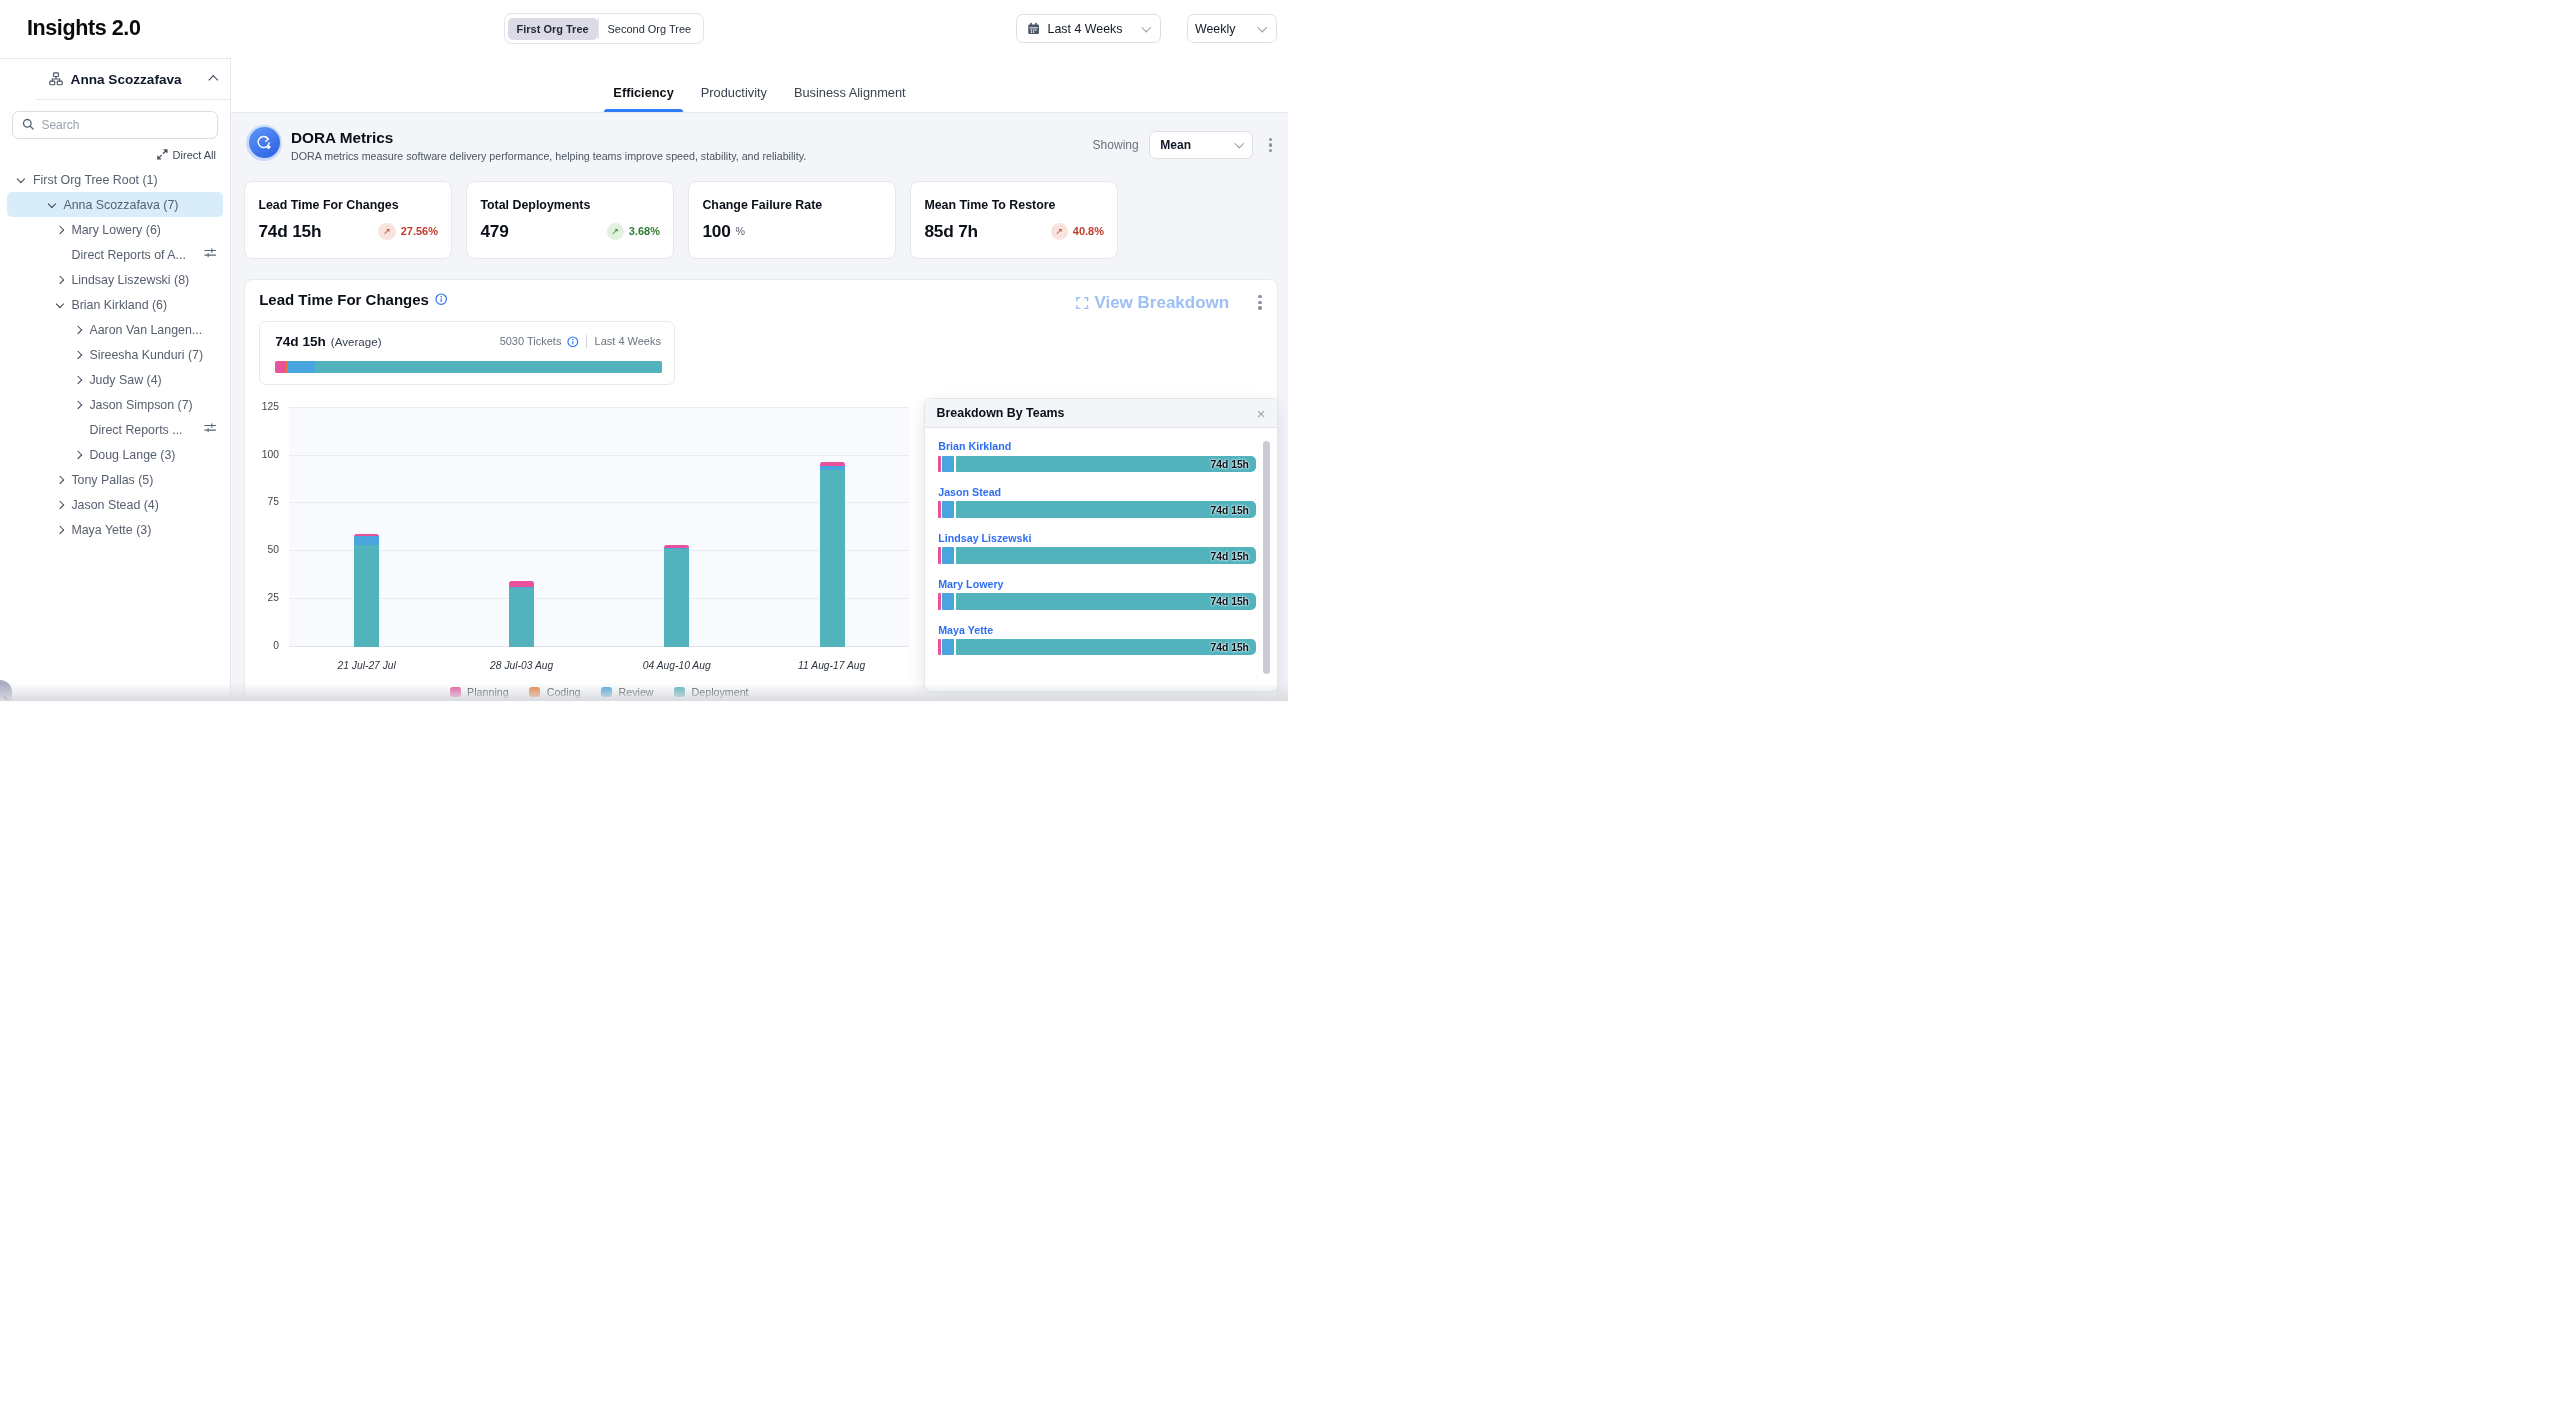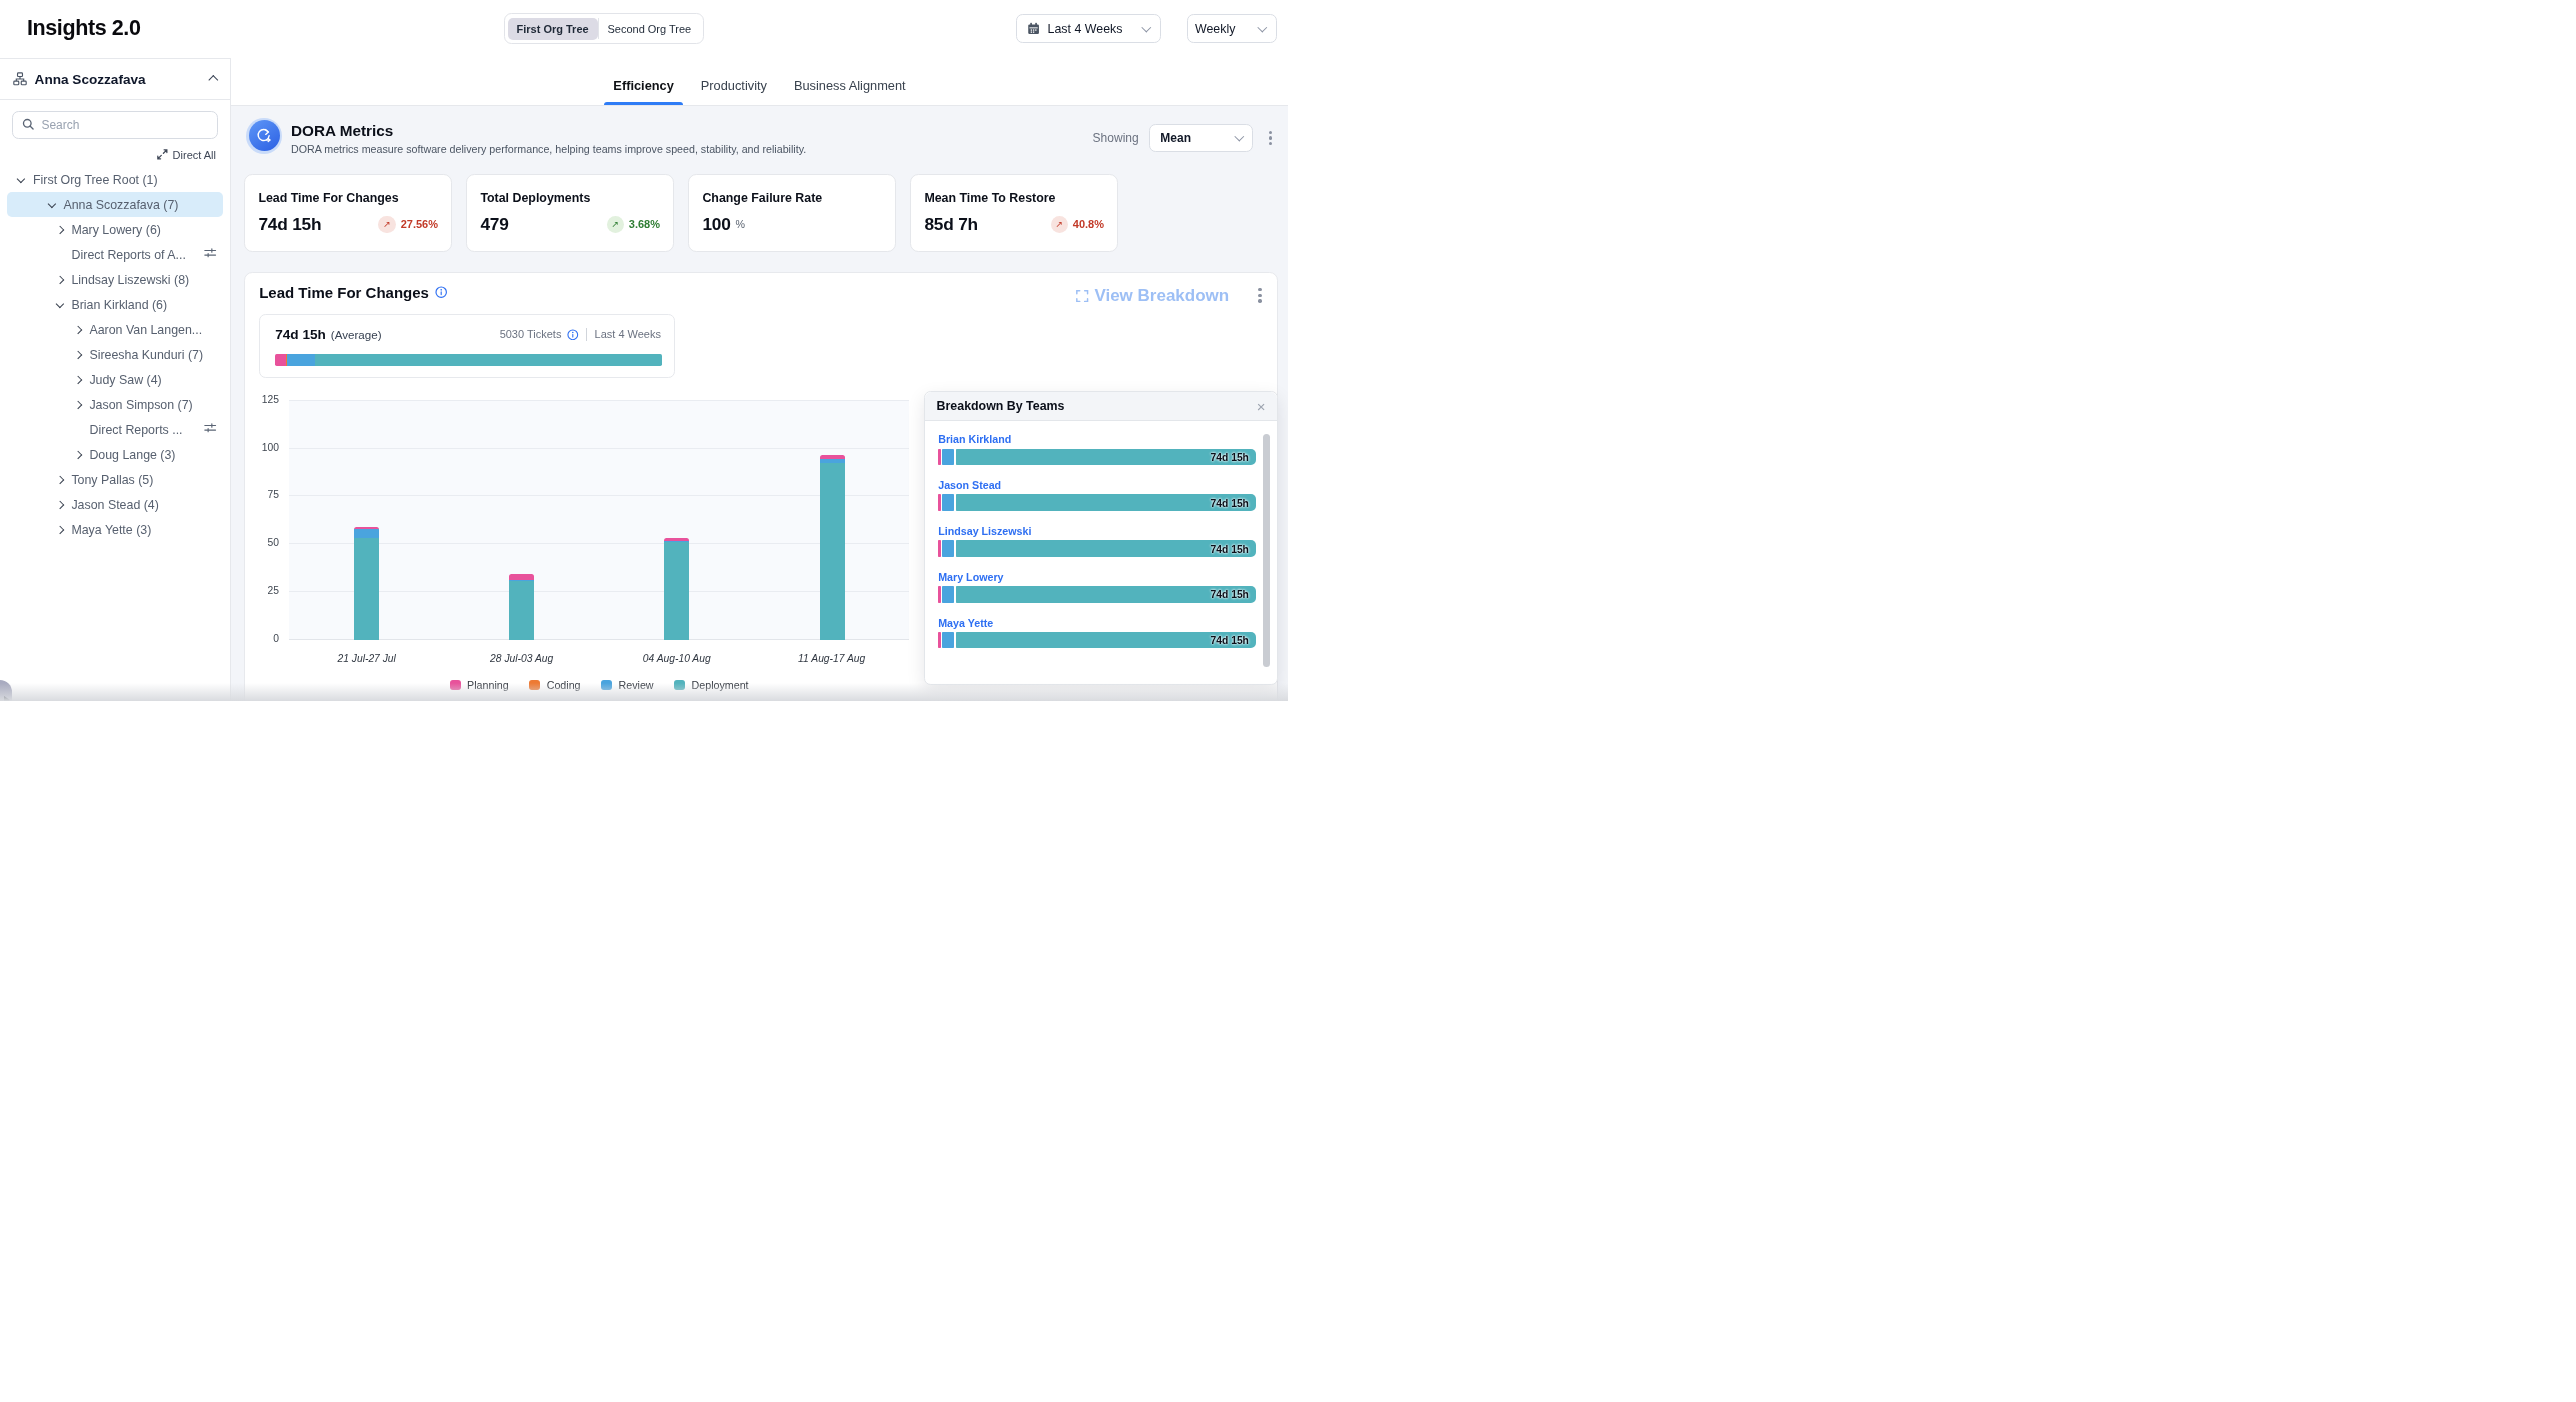--- a/index.html
+++ b/index.html
@@ -18,21 +18,21 @@
   .seg.selected { background:#DCDBE5; font-weight:700; }
   .seg-divider { width:0.8px; height:20.7px; background:#E2E4E9; }
   .select { position:absolute; top:14px; height:29px; background:#fff; border:0.8px solid #DADEE5; border-radius:6.6px;
     display:flex; align-items:center; padding:0 10px; gap:7.4px; font-size:12.4px; color:#111827; cursor:pointer; }
   .select .grow { flex:1; }
   .chev { width:6.6px; height:6.6px; border-right:1.5px solid #8B93A3; border-bottom:1.5px solid #8B93A3; transform:rotate(45deg); margin-top:-3.3px; }
   .chev.up { transform:rotate(225deg); margin-top:3.3px; }
   
   .sidebar { position:absolute; left:0; top:58px; width:231px; height:644px; background:#fff;
     border-top:0.8px solid #E6E8EC; border-right:0.8px solid #E6E8EC; z-index:3; }
-  .side-head { height:41px; display:flex; align-items:center; gap:7.4px; padding:0 13.2px; border-bottom:0.8px solid #E6E8EC; }
+  .side-head { height:41px; display:flex; align-items:center; gap:7.4px; padding:0 13.2px; border-bottom:0.8px solid #E6E8EC;margin-left:36px; }
   .side-head .name { font-size:13.6px; font-weight:700; color:#0F172A; }
   .side-head .chev { margin-left:auto; border-color:#3A4354; }
   .search-box { margin:10.7px 11.6px 0; height:28px; border:0.8px solid #D8DCE3; border-radius:6.6px;
     display:flex; align-items:center; gap:7.4px; padding:0 9px; }
   .search-box input { border:none; outline:none; flex:1; font-size:12px; color:#111; background:transparent; }
   .search-box input::placeholder { color:#99A2B0; }
   .expand-all { display:flex; align-items:center; justify-content:flex-end; gap:5px; margin:10px 14px 3.3px;
     font-size:11px; color:#3E4656; cursor:pointer; }
   .tree { margin-top:6.6px; }
   .tree-row { height:25px; margin:0 6.6px; display:flex; align-items:center; font-size:12.4px; color:#57606F;
@@ -40,21 +40,21 @@
   .tree-row.selected { background:#D8ECFA; }
   .tchev { width:5.8px; height:5.8px; border-right:1.7px solid #39414F; border-bottom:1.7px solid #39414F; flex:none; margin-right:9px; }
   .tchev.down { transform:rotate(45deg); margin-top:-2.5px; }
   .tchev.right { transform:rotate(-45deg); }
   .tree-label { overflow:hidden; text-overflow:ellipsis; }
   .tree-row .filter-ic { margin-left:auto; flex:none; }
   .side-handle { position:absolute; left:0; top:621px; width:12.4px; height:39px; background:#A9ABC0;
     border-radius:0 21.5px 21.5px 0; display:flex; align-items:center; justify-content:center; cursor:pointer; z-index:12; }
   .side-handle .tri { width:0; height:0; border-left:6.6px solid #1B2030; border-top:4.1px solid transparent; border-bottom:4.1px solid transparent; margin-left:1.7px; }
   
-  .main { position:absolute; left:231px; top:9px; width:1057px; height:888px; }
+  .main { position:absolute; left:231px; top:16px; width:1057px; height:888px; }
   .tabsbar { position:absolute; left:0; top:0; width:100%; height:97px; background:#fff; border-bottom:0.8px solid #E6E8EC; }
   .tabs { position:absolute; left:0; right:0; bottom:0; height:39px; display:flex; justify-content:center; gap:22px; }
   .tab { position:relative; font-size:12.8px; color:#39424E; display:flex; align-items:center; padding:0 2.5px; cursor:pointer; }
   .tab.active { color:#0F1115; font-weight:700; }
   .tab.active::after { content:""; position:absolute; left:-6.6px; right:-6.6px; bottom:0; height:3.3px; background:#2E7CF6; border-radius:3.3px 3.3px 0 0; }
   .content { position:absolute; left:0; top:97px; width:100%; height:605px; background:#F3F5F9; overflow:hidden; }
   
   .dora-ring { position:absolute; left:15px; top:11.6px; width:36px; height:36px; border-radius:50%;
     background:#C9DBF9; display:flex; align-items:center; justify-content:center; }
   .dora-circle { width:31px; height:31px; border-radius:50%; background:linear-gradient(145deg,#5E97F7,#2B5FE3);

